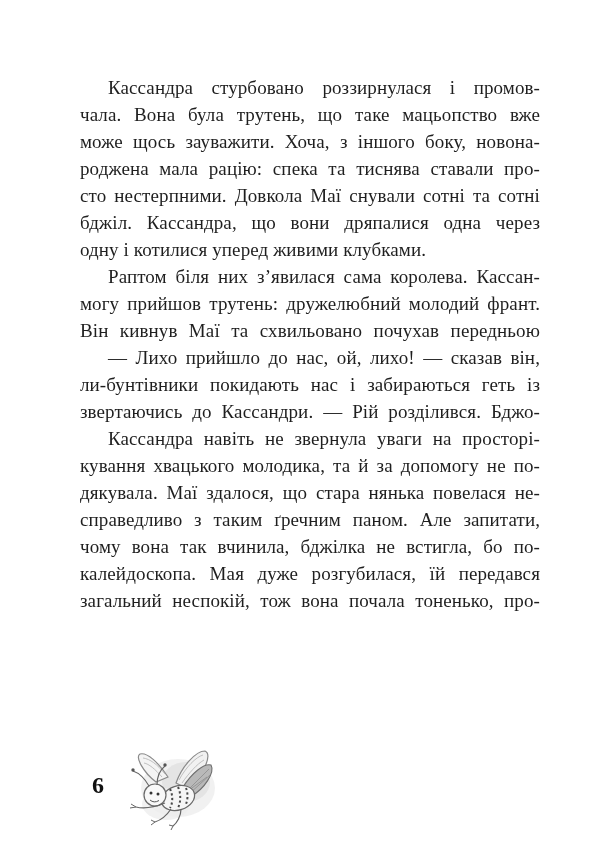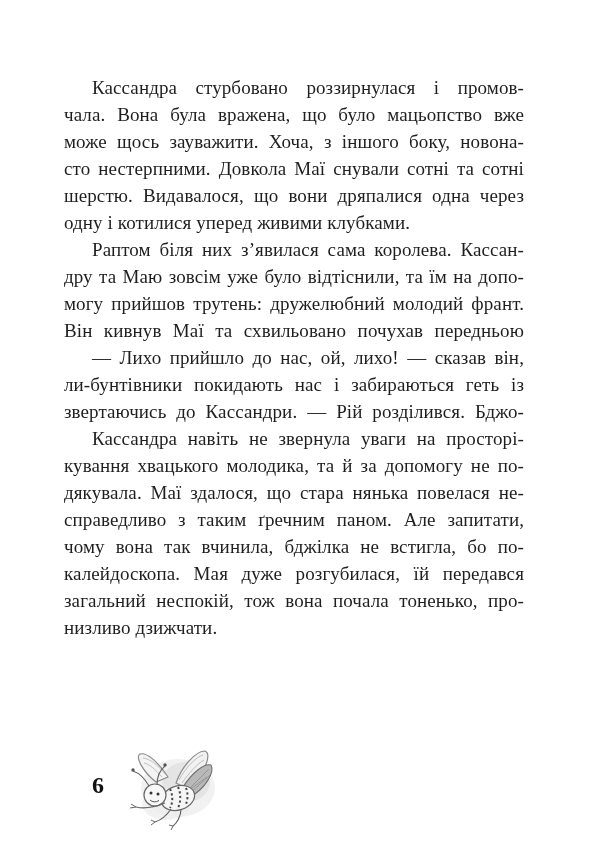--- a/index.html
+++ b/index.html
@@ -11,21 +11,21 @@
     position: relative;
     width: 600px;
     height: 860px;
     background: #ffffff;
     overflow: hidden;
     font-family: "Liberation Serif", "DejaVu Serif", serif;
     color: #1f1f1f;
   }
   .text-block {
     position: absolute;
-    left: 64px;
+    left: 80px;
     top: 74px;
     width: 460px;
   }
   .paragraph { margin: 0; padding: 0; }
   .line {
     font-size: 19px;
     line-height: 27px;
     height: 27px;
     text-align: justify;
     text-align-last: justify;
@@ -62,46 +62,45 @@
   }
 </style>
 </head>
 <body>
 
 <div class="page">
 
   <div class="text-block">
       <div class="paragraph">
         <div class="line para-first">Кассандра стурбовано роззирнулася і промов-</div>
-        <div class="line">чала. Вона була вражена, що було мацьопство вже</div>
+        <div class="line">чала. Вона була трутень, що таке мацьопство вже</div>
         <div class="line">може щось зауважити. Хоча, з іншого боку, новона-</div>
+        <div class="line">роджена мала рацію: спека та тиснява ставали про-</div>
         <div class="line">сто нестерпними. Довкола Маї снували сотні та сотні</div>
-        <div class="line">шерстю. Видавалося, що вони дряпалися одна через</div>
+        <div class="line">бджіл. Кассандра, що вони дряпалися одна через</div>
         <div class="line para-last">одну і котилися уперед живими клубками.</div>
       </div>
       <div class="paragraph">
         <div class="line para-first">Раптом біля них з’явилася сама королева. Кассан-</div>
-        <div class="line">дру та Маю зовсім уже було відтіснили, та їм на допо-</div>
         <div class="line">могу прийшов трутень: дружелюбний молодий франт.</div>
         <div class="line">Він кивнув Маї та схвильовано почухав передньою</div>
       </div>
       <div class="paragraph">
         <div class="line para-first">— Лихо прийшло до нас, ой, лихо! — сказав він,</div>
         <div class="line">ли-бунтівники покидають нас і забираються геть із</div>
         <div class="line">звертаючись до Кассандри. — Рій розділився. Бджо-</div>
       </div>
       <div class="paragraph">
         <div class="line para-first">Кассандра навіть не звернула уваги на просторі-</div>
         <div class="line">кування хвацького молодика, та й за допомогу не по-</div>
         <div class="line">дякувала. Маї здалося, що стара нянька повелася не-</div>
         <div class="line">справедливо з таким ґречним паном. Але запитати,</div>
         <div class="line">чому вона так вчинила, бджілка не встигла, бо по-</div>
         <div class="line">калейдоскопа. Мая дуже розгубилася, їй передався</div>
         <div class="line">загальний неспокій, тож вона почала тоненько, про-</div>
-        <div class="line para-last">низливо дзижчати.</div>
       </div>
     </div>
 
   <div class="footer">
     <span class="page-number">6</span>
 
     <svg class="bee" viewBox="0 0 98 86" xmlns="http://www.w3.org/2000/svg">
 
       <ellipse cx="54" cy="42" rx="37" ry="29" fill="#ececec" opacity="0.75"></ellipse>
       <ellipse cx="62" cy="36" rx="24" ry="20" fill="#dedede" opacity="0.7"></ellipse>

